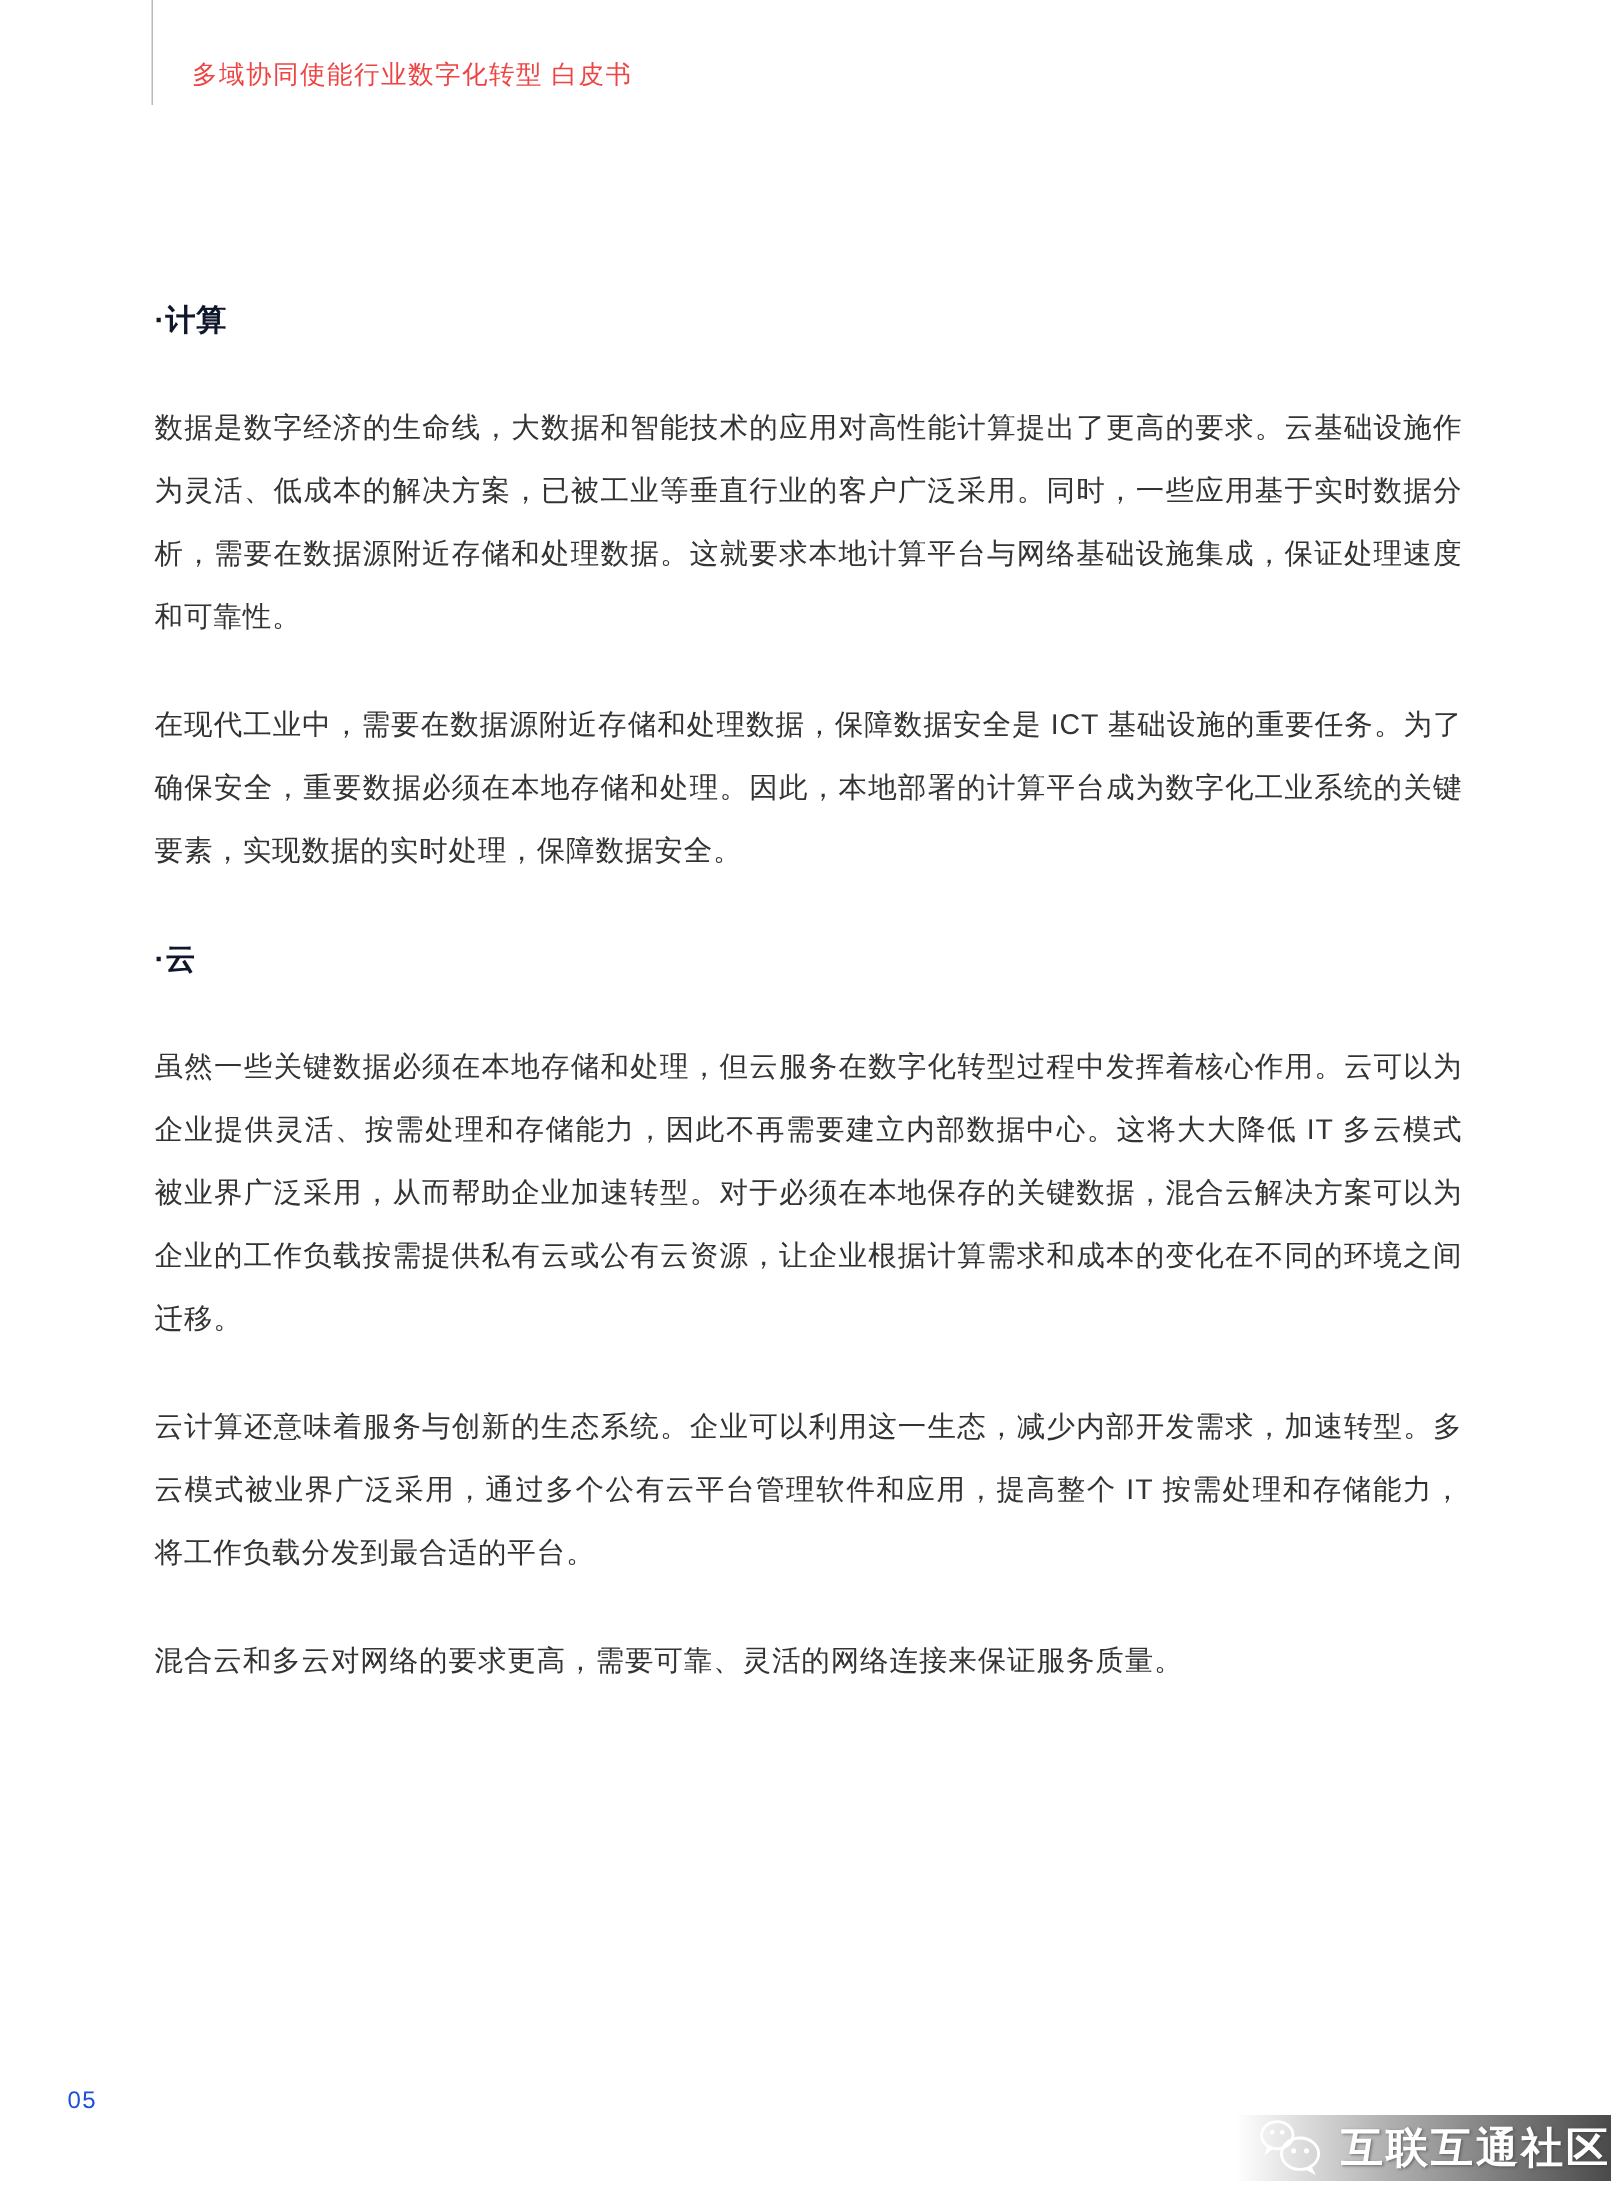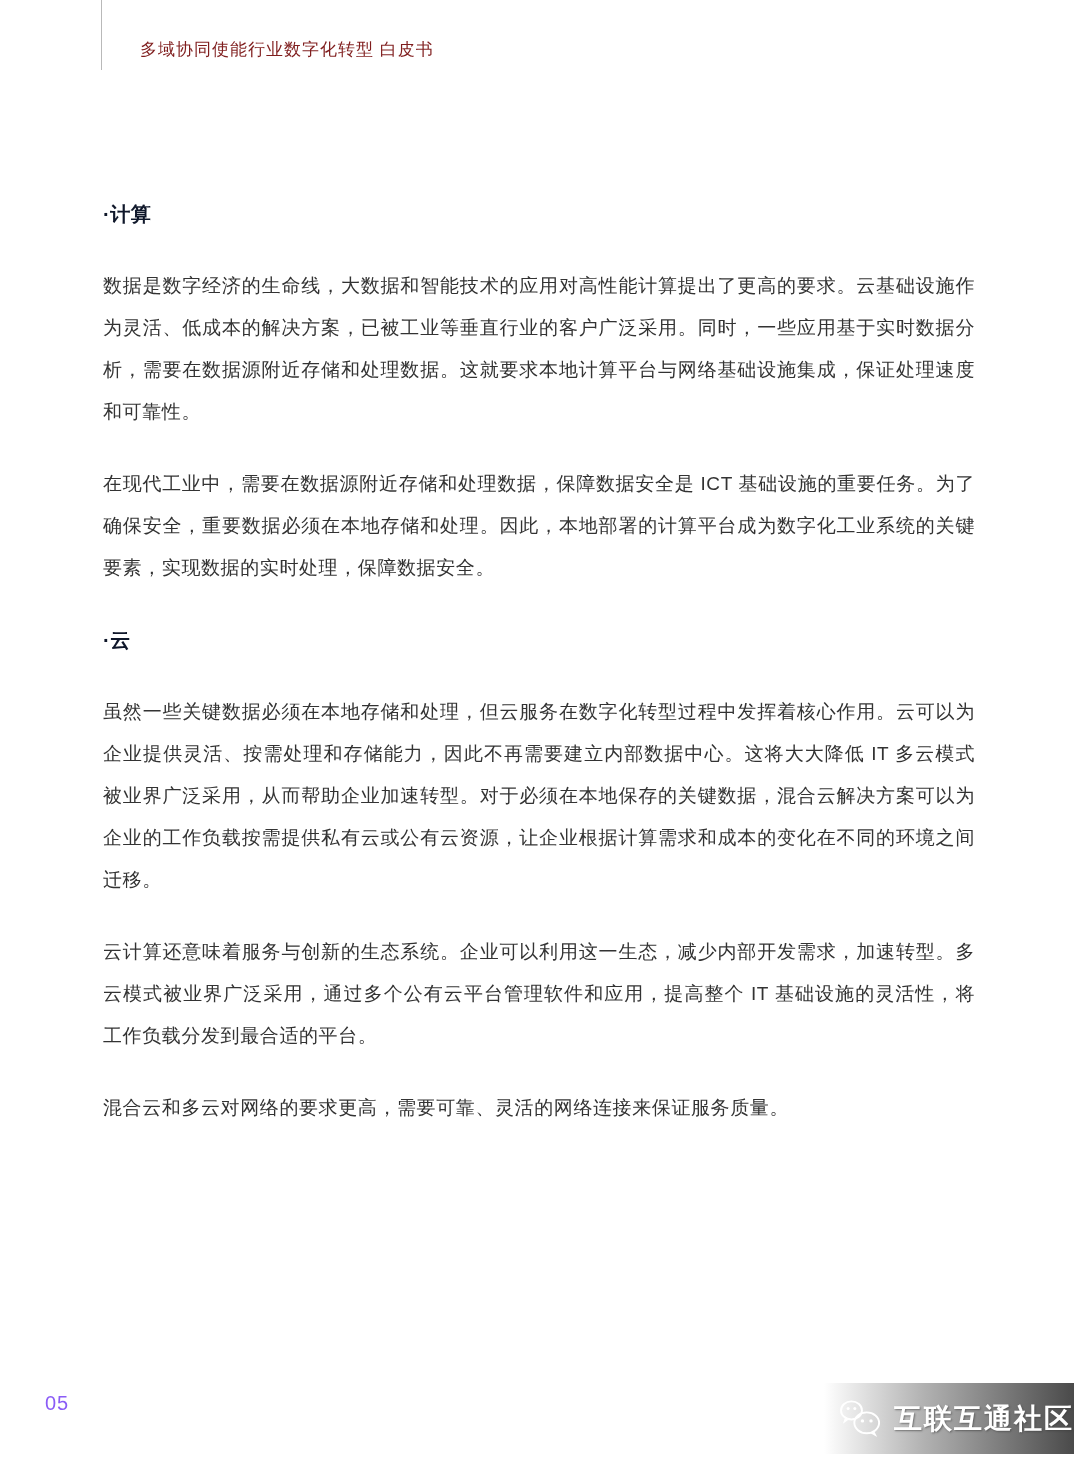--- a/index.html
+++ b/index.html
@@ -19,25 +19,25 @@
   .header-rule {
     position: absolute;
     left: 101px;
     top: 0;
     width: 1px;
     height: 70px;
     background: #b9b9b9;
   }
   .header-title {
     position: absolute;
-    left: 140px;
+    left: 128px;
     top: 38px;
     font-size: 17px;
     letter-spacing: 1px;
-    color: #7f1d1d;
+    color: #ef4444;
     white-space: nowrap;
   }
   
   .content {
     position: absolute;
     left: 103px;
     top: 193px;
     width: 872px;
     color: #333333;
     font-size: 19px;
@@ -55,30 +55,30 @@
     color: #0f172a;
     line-height: 42px;
     margin: 0 0 4px 0;
     text-align: left;
   }
   
   .page-number {
     position: absolute;
     left: 45px;
     top: 1392px;
-    font-size: 20px;
-    color: #8b5cf6;
+    font-size: 16px;
+    color: #1d4ed8;
     letter-spacing: 1px;
   }
   .watermark {
     position: absolute;
     right: 6px;
     bottom: 12px;
     width: 250px;
-    height: 71px;
+    height: 44px;
     display: flex;
     align-items: center;
     gap: 10px;
     padding-left: 14px;
     box-sizing: border-box;
     background: linear-gradient(90deg, rgba(245,245,245,0) 0%, #b5b5b5 38%, #4a4a4a 100%);
   }
   .watermark-icon {
     width: 46px;
     height: 40px;
@@ -102,21 +102,21 @@
   <div class="header-title">多域协同使能行业数字化转型 白皮书</div>
 
   <div class="content">
 
     <p class="section-heading">·计算</p>
     <p>数据是数字经济的生命线，大数据和智能技术的应用对高性能计算提出了更高的要求。云基础设施作为灵活、低成本的解决方案，已被工业等垂直行业的客户广泛采用。同时，一些应用基于实时数据分析，需要在数据源附近存储和处理数据。这就要求本地计算平台与网络基础设施集成，保证处理速度和可靠性。</p>
     <p>在现代工业中，需要在数据源附近存储和处理数据，保障数据安全是 ICT 基础设施的重要任务。为了确保安全，重要数据必须在本地存储和处理。因此，本地部署的计算平台成为数字化工业系统的关键要素，实现数据的实时处理，保障数据安全。</p>
 
     <p class="section-heading">·云</p>
     <p>虽然一些关键数据必须在本地存储和处理，但云服务在数字化转型过程中发挥着核心作用。云可以为企业提供灵活、按需处理和存储能力，因此不再需要建立内部数据中心。这将大大降低 IT 多云模式被业界广泛采用，从而帮助企业加速转型。对于必须在本地保存的关键数据，混合云解决方案可以为企业的工作负载按需提供私有云或公有云资源，让企业根据计算需求和成本的变化在不同的环境之间迁移。</p>
-    <p>云计算还意味着服务与创新的生态系统。企业可以利用这一生态，减少内部开发需求，加速转型。多云模式被业界广泛采用，通过多个公有云平台管理软件和应用，提高整个 IT 基础设施的灵活性，将工作负载分发到最合适的平台。</p>
+    <p>云计算还意味着服务与创新的生态系统。企业可以利用这一生态，减少内部开发需求，加速转型。多云模式被业界广泛采用，通过多个公有云平台管理软件和应用，提高整个 IT 按需处理和存储能力，将工作负载分发到最合适的平台。</p>
     <p>混合云和多云对网络的要求更高，需要可靠、灵活的网络连接来保证服务质量。</p>
   </div>
 
   <div class="page-number">05</div>
 
   <div class="watermark">
     <span class="watermark-icon">
       <svg viewBox="0 0 48 42" width="46" height="40">
 
         <ellipse cx="14" cy="12" rx="11" ry="9.5" fill="none" stroke="#ffffff" stroke-width="2"></ellipse>

